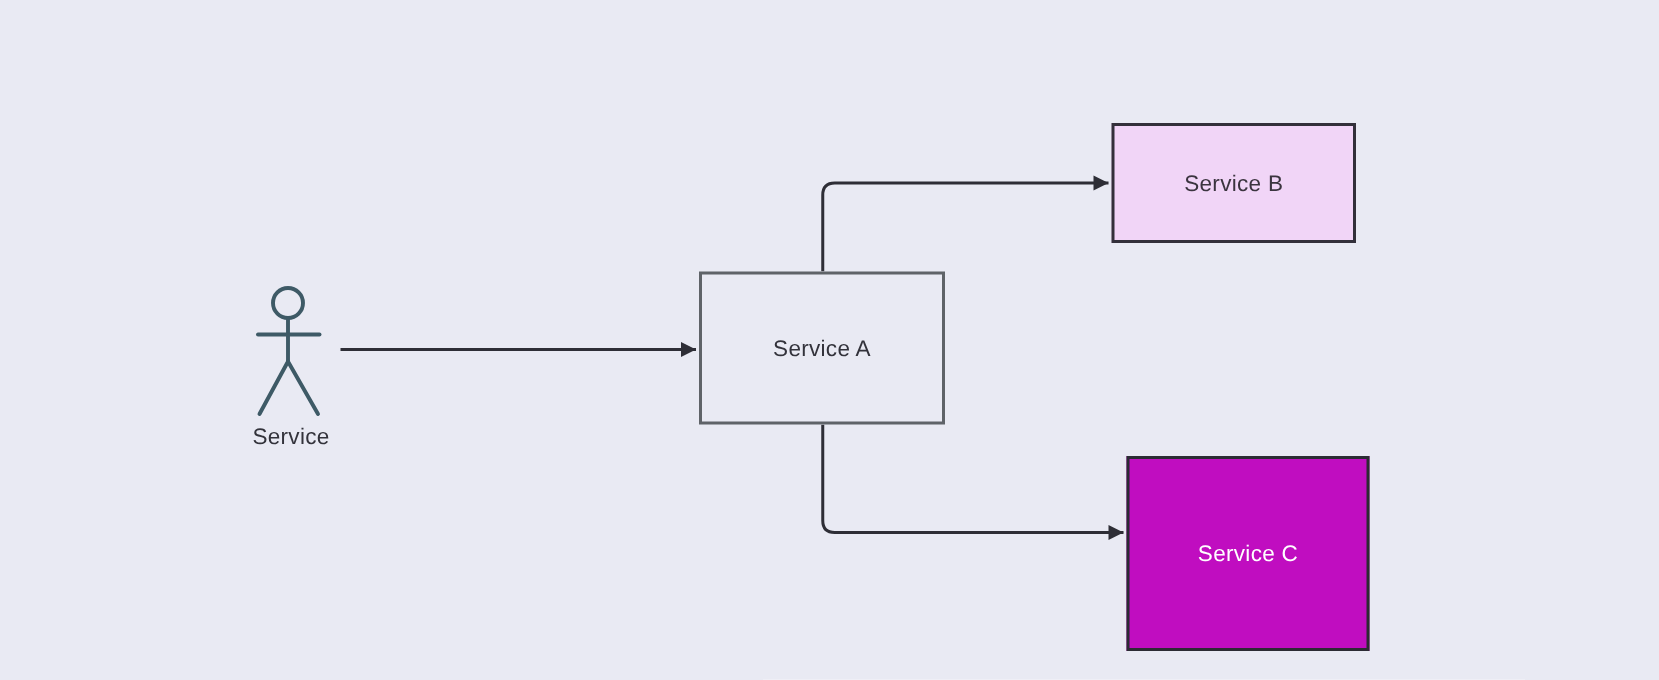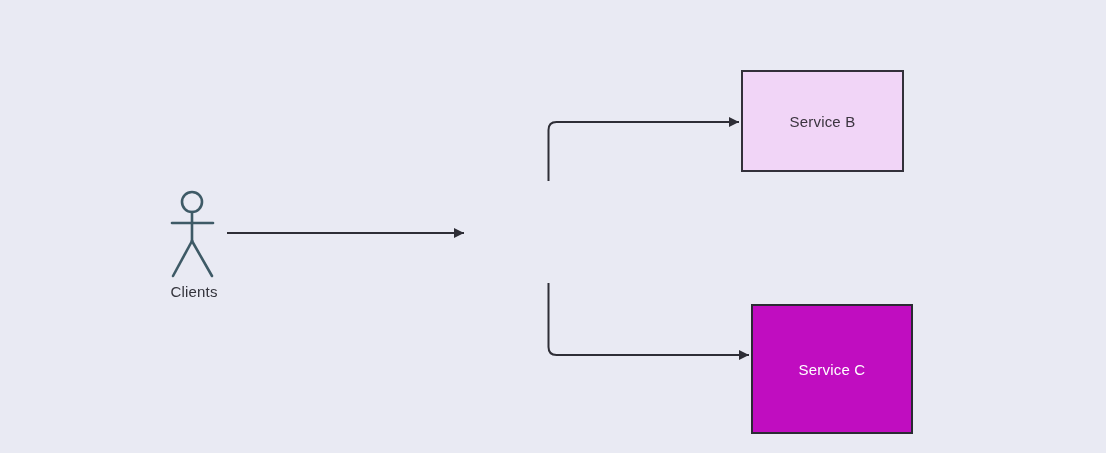--- a/index.html
+++ b/index.html
@@ -43,21 +43,21 @@
     font-size: 15px;
     letter-spacing: 0.2px;
   }
   .node-a {
     left: 466px; top: 181px; width: 164px; height: 102px;
     background: var(--service-a-fill);
     border-color: var(--service-a-border);
     color: var(--service-a-text);
   }
   .node-b {
-    left: 741px; top: 70px; width: 163px; height: 102px;
+    left: 741px; top: 82px; width: 163px; height: 80px;
     background: var(--service-b-fill);
     border-color: var(--service-b-border);
     color: var(--service-b-text);
   }
   .node-c {
     left: 751px; top: 304px; width: 162px; height: 130px;
     background: var(--service-c-fill);
     border-color: var(--service-c-border);
     color: var(--service-c-text);
   }
@@ -90,24 +90,27 @@
       <line x1="192" y1="241" x2="212" y2="276"></line>
     </g>
 
     <path class="edge" d="M227,233 H464" marker-end="url(#arrow)"></path>
 
     <path class="edge" d="M548.5,181 V130 Q548.5,122 556.5,122 H739" marker-end="url(#arrow)"></path>
 
     <path class="edge" d="M548.5,283 V347 Q548.5,355 556.5,355 H749" marker-end="url(#arrow)"></path>
   </svg>
 
+  <div class="node node-a">
+    <span>Service A</span>
+  </div>
 
   <div class="node node-b">
     <span>Service B</span>
   </div>
 
   <div class="node node-c">
     <span>Service C</span>
   </div>
 
-  <div class="actor-label">Clients</div>
+  <div class="actor-label">Service</div>
 
 </div>
 
 </body></html>

